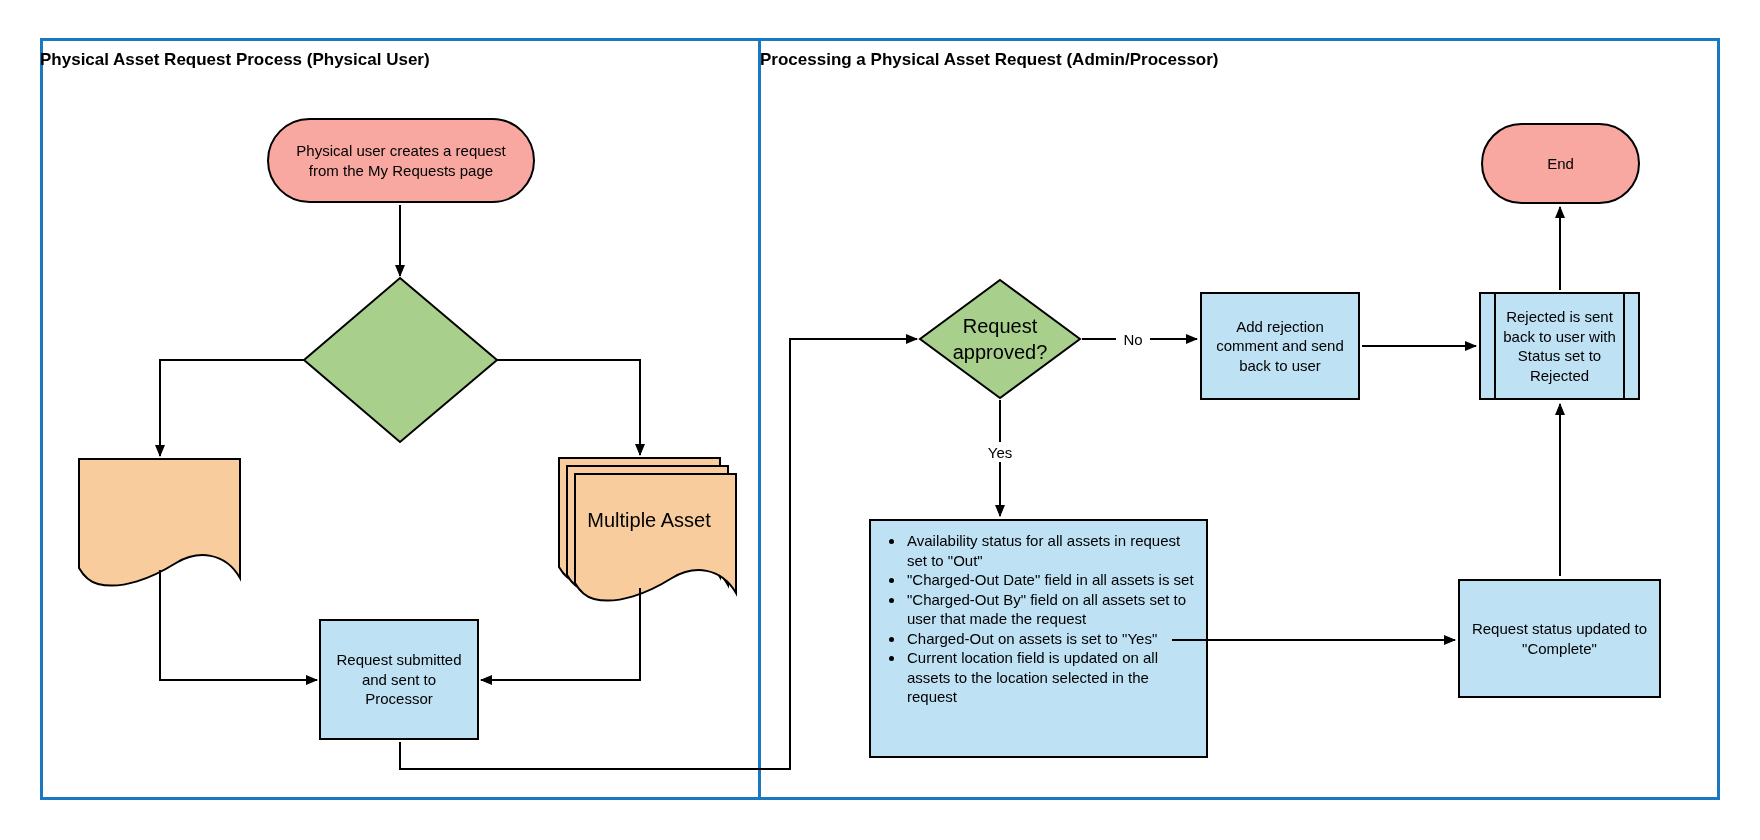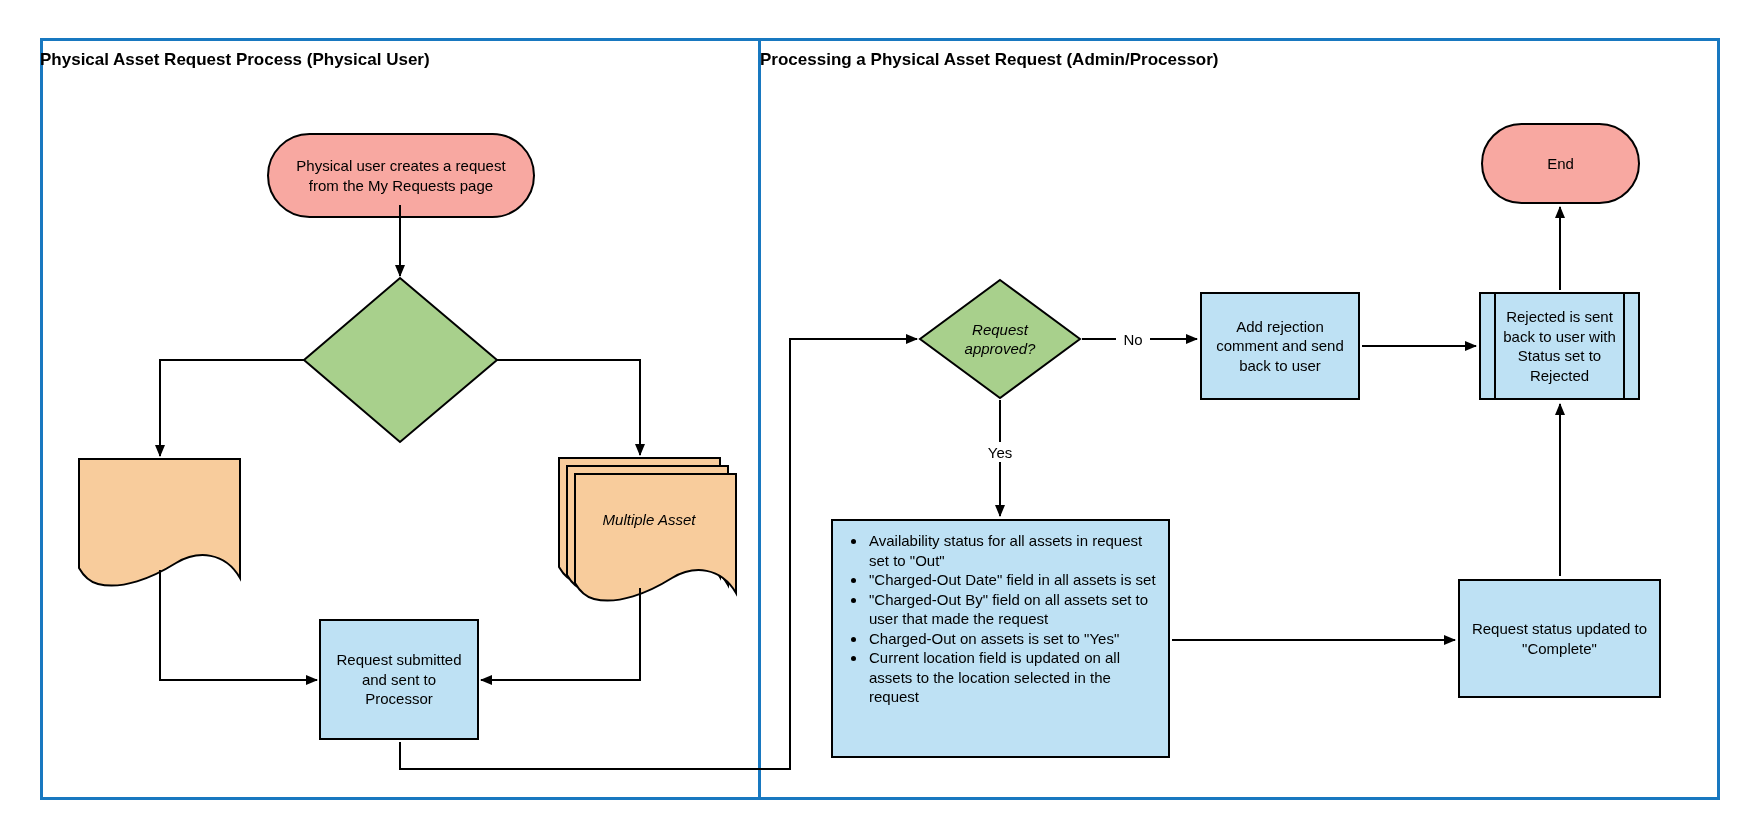--- a/index.html
+++ b/index.html
@@ -7,28 +7,28 @@
     position:relative;width:1760px;height:840px;background:#fff;overflow:hidden;
     font-family:"Liberation Sans","DejaVu Sans",sans-serif;color:#000;
   }
   .panel-frame{position:absolute;box-sizing:border-box;border:3px solid var(--panel-border);background:transparent;}
   .panel-divider{position:absolute;background:var(--panel-border);}
   .panel-title{position:absolute;top:50px;font-size:17px;font-weight:bold;text-align:left;}
   .node{position:absolute;box-sizing:border-box;border:2px solid var(--stroke);display:flex;align-items:center;justify-content:center;text-align:center;font-size:15px;line-height:1.3;}
   .terminator{background:var(--terminator-fill);border-radius:44px;}
   .process{background:var(--process-fill);}
   .inner-bars{position:absolute;top:0;bottom:0;left:13px;right:13px;border-left:2px solid var(--stroke);border-right:2px solid var(--stroke);pointer-events:none;}
-  .overlay-text{position:absolute;display:flex;align-items:center;justify-content:center;text-align:center;font-size:15px;line-height:1.3;font-style:italic;}
+  .overlay-text{position:absolute;display:flex;align-items:center;justify-content:center;text-align:center;font-size:20px;line-height:1.3;}
   .edge-label{position:absolute;display:flex;align-items:center;justify-content:center;background:#fff;font-size:15px;line-height:1;}
   svg.layer{position:absolute;left:0;top:0;pointer-events:none;}
   .diamond{fill:var(--decision-fill);stroke:var(--stroke);stroke-width:2px;}
   .doc{fill:var(--document-fill);stroke:var(--stroke);stroke-width:2px;}
   .edge{fill:none;stroke:var(--stroke);stroke-width:2px;}
   .arrowhead{fill:var(--stroke);}
-  .bullet-box{align-items:flex-start;justify-content:flex-start;text-align:left;}
+  .bullet-box{align-items:flex-start;justify-content:flex-start;text-align:left;margin-left:38px;}
   .bullet-box ul{margin:0;padding:10px 8px 0 34px;list-style:disc;}
   .bullet-box li{padding-left:2px;margin:0;max-width:292px;}
 </style>
 </head>
 <body>
 
 <div id="canvas">
 
   <div class="panel-frame" style="left:40px;top:38px;width:1680px;height:762px;"></div>
   <div class="panel-divider" style="left:758px;top:38px;width:3px;height:762px;"></div>
@@ -38,21 +38,21 @@
 
   <svg class="layer" width="1760" height="840">
     <polygon class="diamond" points="400,278 497,360 400,442 304,360"></polygon>
     <polygon class="diamond" points="1000,280 1080,339 1000,398 920,339"></polygon>
     <path class="doc" d="M 240,578 C 225,552 198,550 176,563 C 152,578 122,590 98,584 C 90,582 83,575 79,568 L 79,459 L 240,459 Z"></path>
     <path class="doc" d="M 720,577 C 705,551 678,549 656,562 C 632,577 602,589 578,583 C 570,581 563,574 559,567 L 559,458 L 720,458 Z"></path>
     <path class="doc" d="M 728,585 C 713,559 686,557 664,570 C 640,585 610,597 586,591 C 578,589 571,582 567,575 L 567,466 L 728,466 Z"></path>
     <path class="doc" d="M 736,593 C 721,567 694,565 672,578 C 648,593 618,605 594,599 C 586,597 579,590 575,583 L 575,474 L 736,474 Z"></path>
   </svg>
 
-  <div class="node terminator" style="left:267px;top:118px;width:268px;height:85px;padding:8px 14px;margin-top:15px;">
+  <div class="node terminator" style="left:267px;top:118px;width:268px;height:85px;padding:8px 14px;">
     <span>Physical user creates a request from the My Requests page</span>
   </div>
 
   <div class="node process" style="left:319px;top:619px;width:160px;height:121px;padding:12px 8px;">
     <span>Request submitted and sent to Processor</span>
   </div>
 
   <div class="node process" style="left:1200px;top:292px;width:160px;height:108px;padding:0 5px;">
     <span>Add rejection comment and send back to user</span>
   </div>

